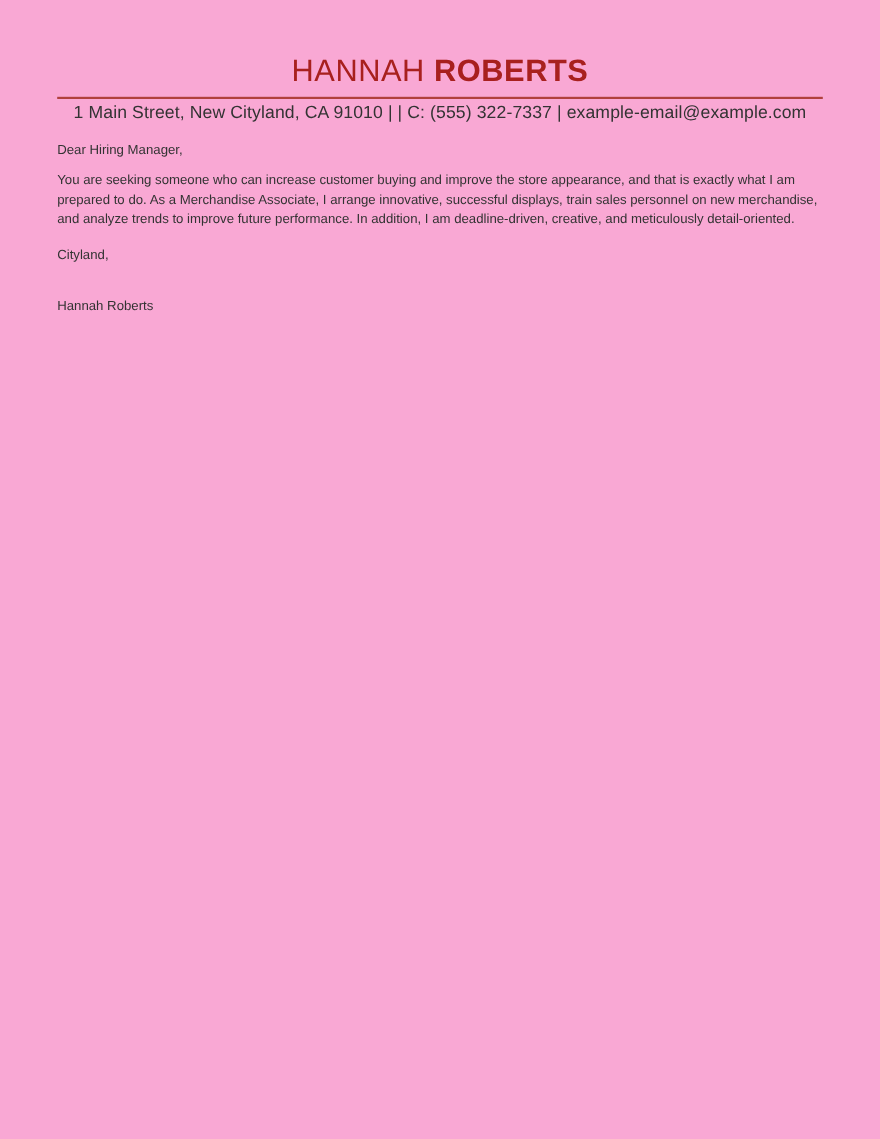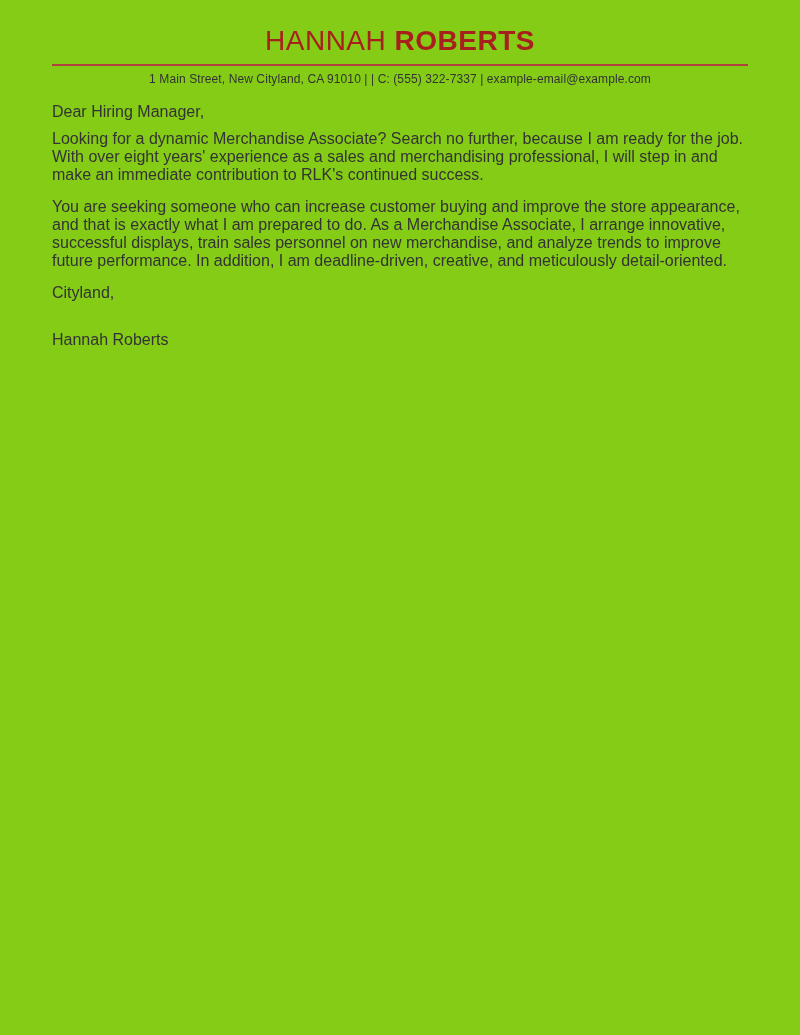--- a/index.html
+++ b/index.html
@@ -10,22 +10,22 @@
   body {
     width: 800px;
     height: 1035px;
     font-family: "Liberation Sans", sans-serif;
     color: #333333;
   }
   .page {
     box-sizing: border-box;
     width: 800px;
     height: 1035px;
-    background: #84cc16;
-    padding: 26px 52px 0 52px;
+    background: #f9a8d4;
+    padding: 50px 52px 0 52px;
   }
   header.letter-header h1 {
     margin: 0;
     text-align: center;
     font-size: 28px;
     line-height: 1.05;
     font-weight: 400;
     color: #a8201e;
     letter-spacing: 0.5px;
   }
@@ -33,28 +33,28 @@
     font-weight: 700;
   }
   .divider {
     height: 2px;
     background: #b0413d;
     margin-top: 9px;
   }
   .contact {
     margin-top: 6px;
     text-align: center;
-    font-size: 12px;
+    font-size: 16px;
     line-height: 14px;
     color: #333333;
     letter-spacing: 0.1px;
   }
   main.letter-body {
     margin-top: 17px;
-    font-size: 16px;
+    font-size: 12px;
     line-height: 18px;
     text-align: left;
   }
   main.letter-body p {
     margin: 0 0 9px 0;
   }
   main.letter-body p.body-para {
     margin-bottom: 14px;
   }
   main.letter-body p.closing {
@@ -72,19 +72,18 @@
 
   <header class="letter-header">
     <h1><span>HANNAH</span>
       <span class="last-name">ROBERTS</span></h1>
     <div class="divider"></div>
     <div class="contact">1 Main Street, New Cityland, CA 91010 | | C: (555) 322-7337 | example-email@example.com</div>
   </header>
 
   <main class="letter-body">
     <p class="salutation">Dear Hiring Manager,</p>
-    <p class="body-para">Looking for a dynamic Merchandise Associate? Search no further, because I am ready for the job. With over eight years' experience as a sales and merchandising professional, I will step in and make an immediate contribution to RLK's continued success.</p>
     <p class="body-para">You are seeking someone who can increase customer buying and improve the store appearance, and that is exactly what I am prepared to do. As a Merchandise Associate, I arrange innovative, successful displays, train sales personnel on new merchandise, and analyze trends to improve future performance. In addition, I am deadline-driven, creative, and meticulously detail-oriented.</p>
     <p class="closing">Cityland,</p>
     <p class="signature">Hannah Roberts</p>
   </main>
 
 </div>
 
 </body></html>

